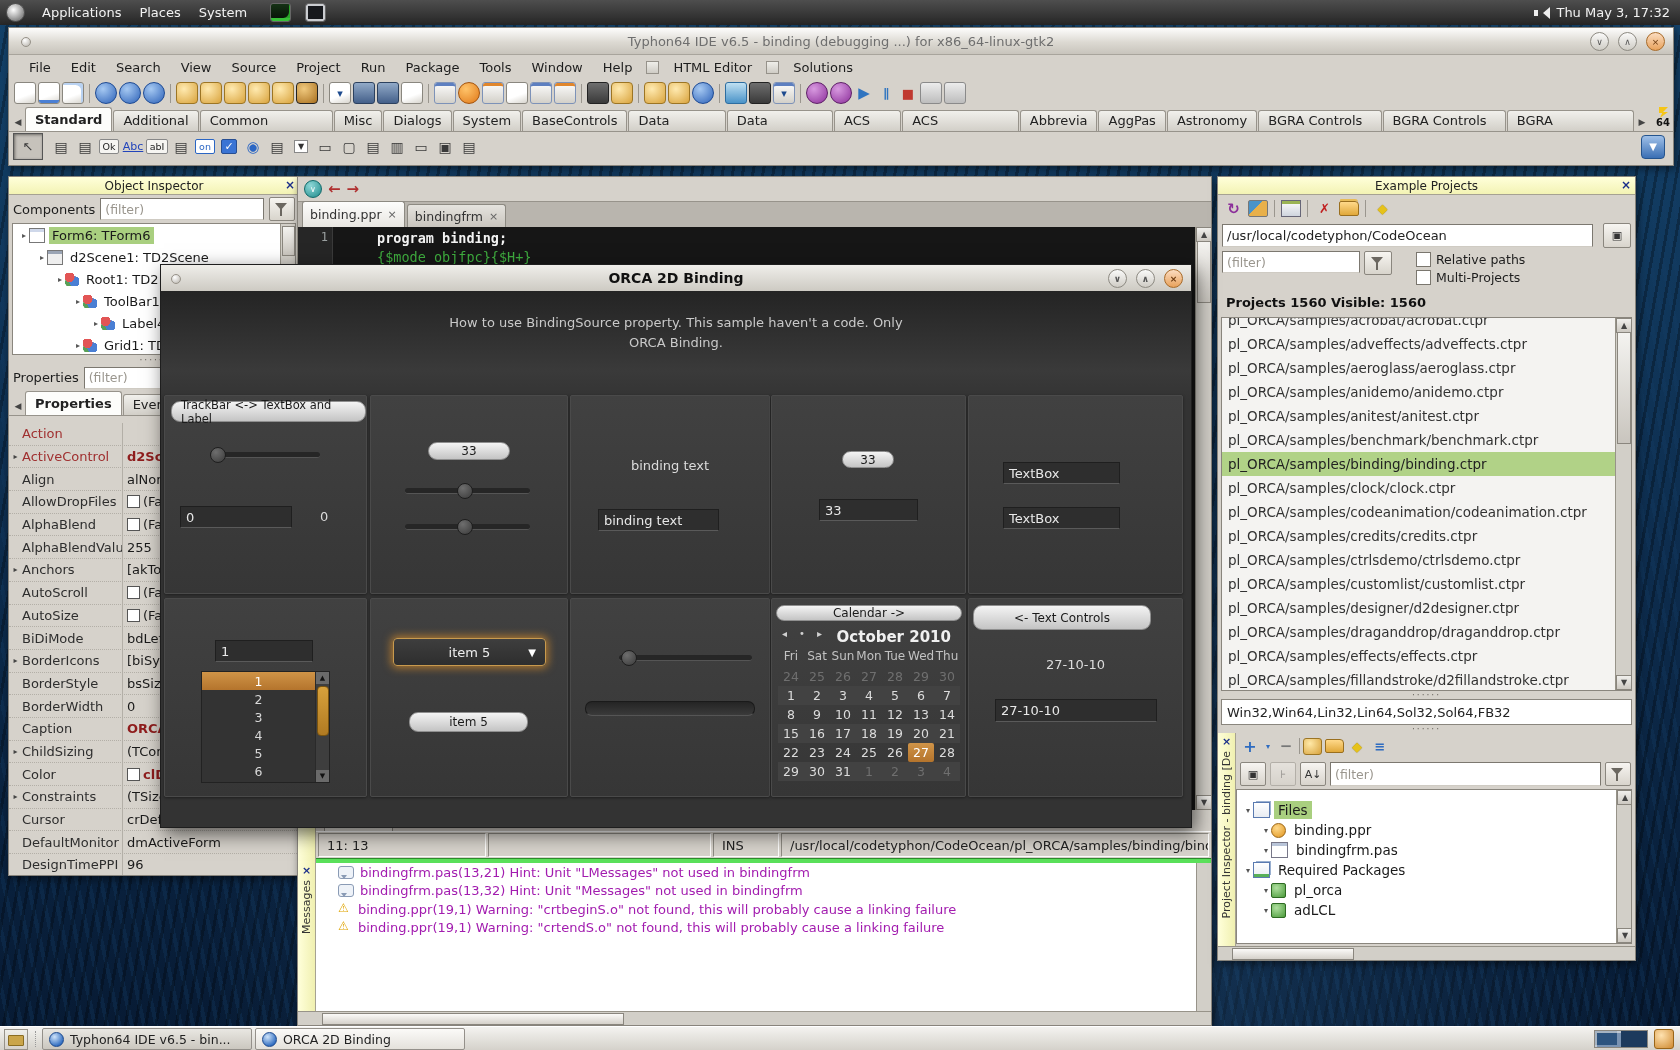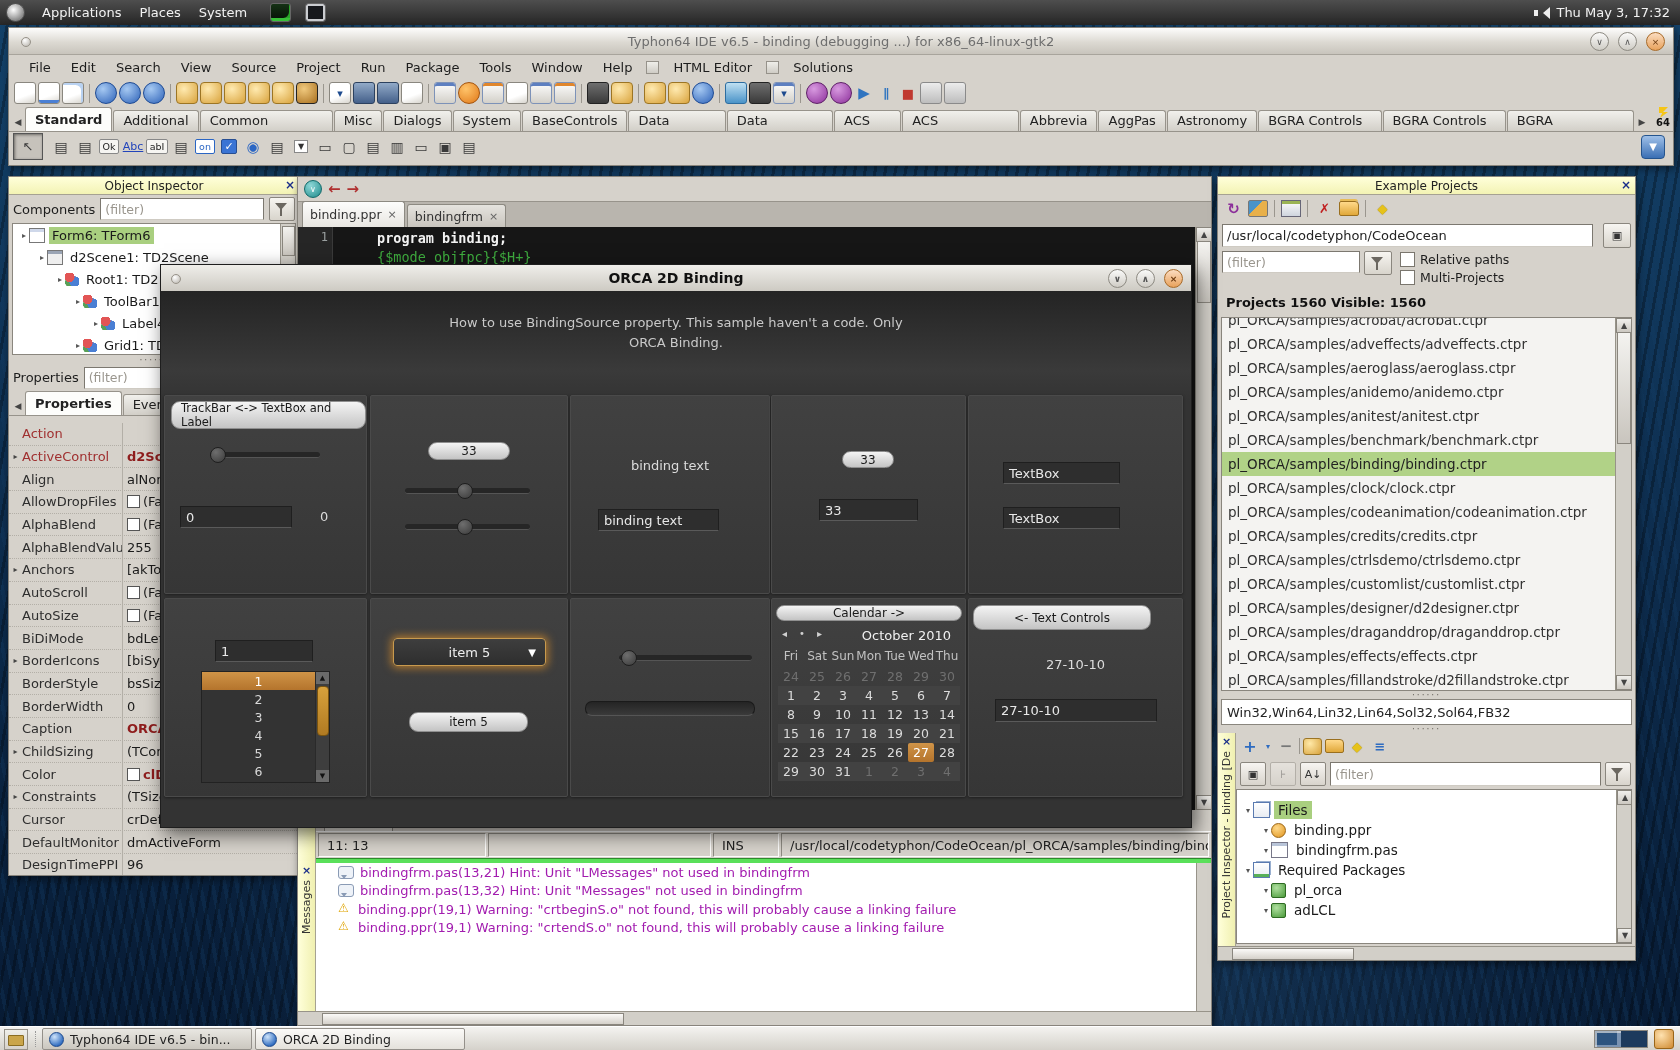--- a/index.html
+++ b/index.html
@@ -193,21 +193,21 @@
   .epi{width:21px;height:20px;position:relative;display:flex;align-items:center;justify-content:center;font-size:14px}
   .epi.sep{width:1px;height:17px;background:#9a968e;margin:0 2px}
   .epi.ref{color:#8c2f9a;font-weight:bold;font-size:15px}
   .epi.clean{background:linear-gradient(135deg,#4a93c8 40%,#e8b04a 40%);border-radius:2px;width:18px;height:15px;border:1px solid #777}
   .epi.winexp{background:linear-gradient(#fdfdfd,#cfd5de);border:1px solid #667;box-shadow:inset 0 4px 0 -1px #9ab454;width:18px;height:15px}
   .epi.delx{color:#c02020;font-weight:bold;font-size:13px}
   .epi.folder{background:linear-gradient(#ffd98a,#e0a83a);border:1px solid #9a6f1e;border-radius:2px 4px 2px 2px;width:18px;height:13px;box-shadow:0 -3px 0 -1px #e8bc58}
   .epi.diamond{color:#e6c21a;text-shadow:0 0 1px #8a7408;font-size:13px}
   .eppath{display:flex;align-items:center;gap:10px;padding:2px 4px;height:27px;box-sizing:border-box}
   .epfilter{display:flex;align-items:flex-start;gap:4px;padding:2px 4px;height:44px;box-sizing:border-box}
-  .epchecks{display:flex;flex-direction:column;gap:3px;margin-left:4px;padding-top:1px}
+  .epchecks{display:flex;flex-direction:column;gap:3px;margin-left:20px;padding-top:1px}
   .epcheck{display:flex;align-items:center;gap:5px;font-size:12.5px;color:#1d1d1d}
   .epcount{font-size:13px;font-weight:bold;color:#111;padding:2px 8px;height:20px}
   .eplist{margin:0 3px;background:#f4f3f1;border:1px solid #8a867e;height:372px;overflow:hidden;position:relative}
   .eprow{height:24px;display:flex;align-items:center;padding-left:6px;font-size:13.5px;color:#333;white-space:nowrap}
   .eprow.cut{margin-top:-10px}
   .eprow.sel{background:#b1d287;color:#222}
   .eplist .lscroll{position:absolute;right:0;top:0;width:15px;height:100%;background:#d2cfc8;border-left:1px solid #979389}
   .lscroll .sa{position:absolute;left:0;width:14px;height:13px;display:flex;align-items:center;justify-content:center;font-size:8px;color:#444;background:linear-gradient(#f0efec,#ccc8c1);border:1px solid #8a867e}
   .lscroll .sa.top{top:0}.lscroll .sa.bot{bottom:0}
   .lscroll .thumb{position:absolute;left:1px;top:14px;width:12px;height:110px;background:linear-gradient(#f4f3f0,#c9c5be);border:1px solid #8a867e}
@@ -269,21 +269,21 @@
   .dcombo .chev{position:absolute;right:9px;font-size:10px;color:#fff}
   .dlist{position:absolute;background:#333;border:1px solid #222;display:flex}
   .dlist .items{flex:1}
   .dlrow{height:18px;display:flex;align-items:center;justify-content:center;font-size:12.5px;color:#d8d8d8}
   .dlrow.sel{background:linear-gradient(#cf9447,#b4742c);color:#fff}
   .dlist .sc{width:13px;background:#3e3e3e;border-left:1px solid #2a2a2a;position:relative}
   .dlist .sc .ua{position:absolute;top:0;left:0;right:0;height:12px;display:flex;align-items:center;justify-content:center;font-size:7px;color:#111;background:#6a6a6a}
   .dlist .sc .da{position:absolute;bottom:0;left:0;right:0;height:12px;display:flex;align-items:center;justify-content:center;font-size:7px;color:#111;background:#6a6a6a}
   .dlist .sc .thumb{position:absolute;left:1px;top:14px;width:10px;height:48px;background:linear-gradient(#d8a23c,#b07a22);border-radius:4px;border:1px solid #7a5410}
   .cal-nav{position:absolute;left:10px;top:29px;display:flex;gap:12px;color:#d0d0d0;font-size:10px;align-items:center}
-  .cal-month{position:absolute;right:14px;top:29px;font-size:13px;font-weight:normal;color:#f0f0f0}
+  .cal-month{position:absolute;right:14px;top:29px;font-size:15px;font-weight:bold;color:#f0f0f0}
   .cal-days{position:absolute;left:6px;top:50px;display:grid;grid-template-columns:repeat(7,26px);font-size:12px;color:#c2c2c2;text-align:center}
   .cal-grid{position:absolute;left:6px;top:68px;display:grid;grid-template-columns:repeat(7,26px);grid-auto-rows:19px;font-size:12.5px;color:#dcdcdc;text-align:center}
   .cal-grid span{display:flex;align-items:center;justify-content:center}
   .cal-grid span.dim{color:#6f6f6f}
   .cal-grid span.stripe{background:#424242}
   .cal-grid span.sel{background:linear-gradient(#d09448,#b4742c);border-radius:2px;color:#fff}
 </style>
 </head>
 <body>
 
@@ -1069,21 +1069,21 @@
           </span>
           <span class="wbtn close">
             <span>×</span>
           </span>
         </div>
     </div>
     <div class="dclient">
       <div class="dheader">How to use BindingSource property. This sample haven't a code.  Only ORCA Binding.</div>
 
       <div class="pnl r1 c1">
-        <span class="pill" style="left:6px;top:5px;height:28px;padding:0 9px;font-size:11.5px">TrackBar &lt;-&gt; TextBox and Label</span>
+        <span class="pill" style="left:6px;top:5px;height:21px;padding:0 9px;font-size:11.5px">TrackBar &lt;-&gt; TextBox and Label</span>
         <div class="slider" style="left:45px;top:50px;width:110px">
           <div class="track"></div>
             <div class="knob" style="left:0"></div>
         </div>
         <span class="dtb" style="left:15px;top:110px;width:112px;height:22px">0</span>
         <span class="dlabel" style="left:155px;top:113px">0</span>
       </div>
 
       <div class="pnl r1 c2">
         <span class="pill" style="left:57px;top:46px;width:82px;height:18px">33</span>

